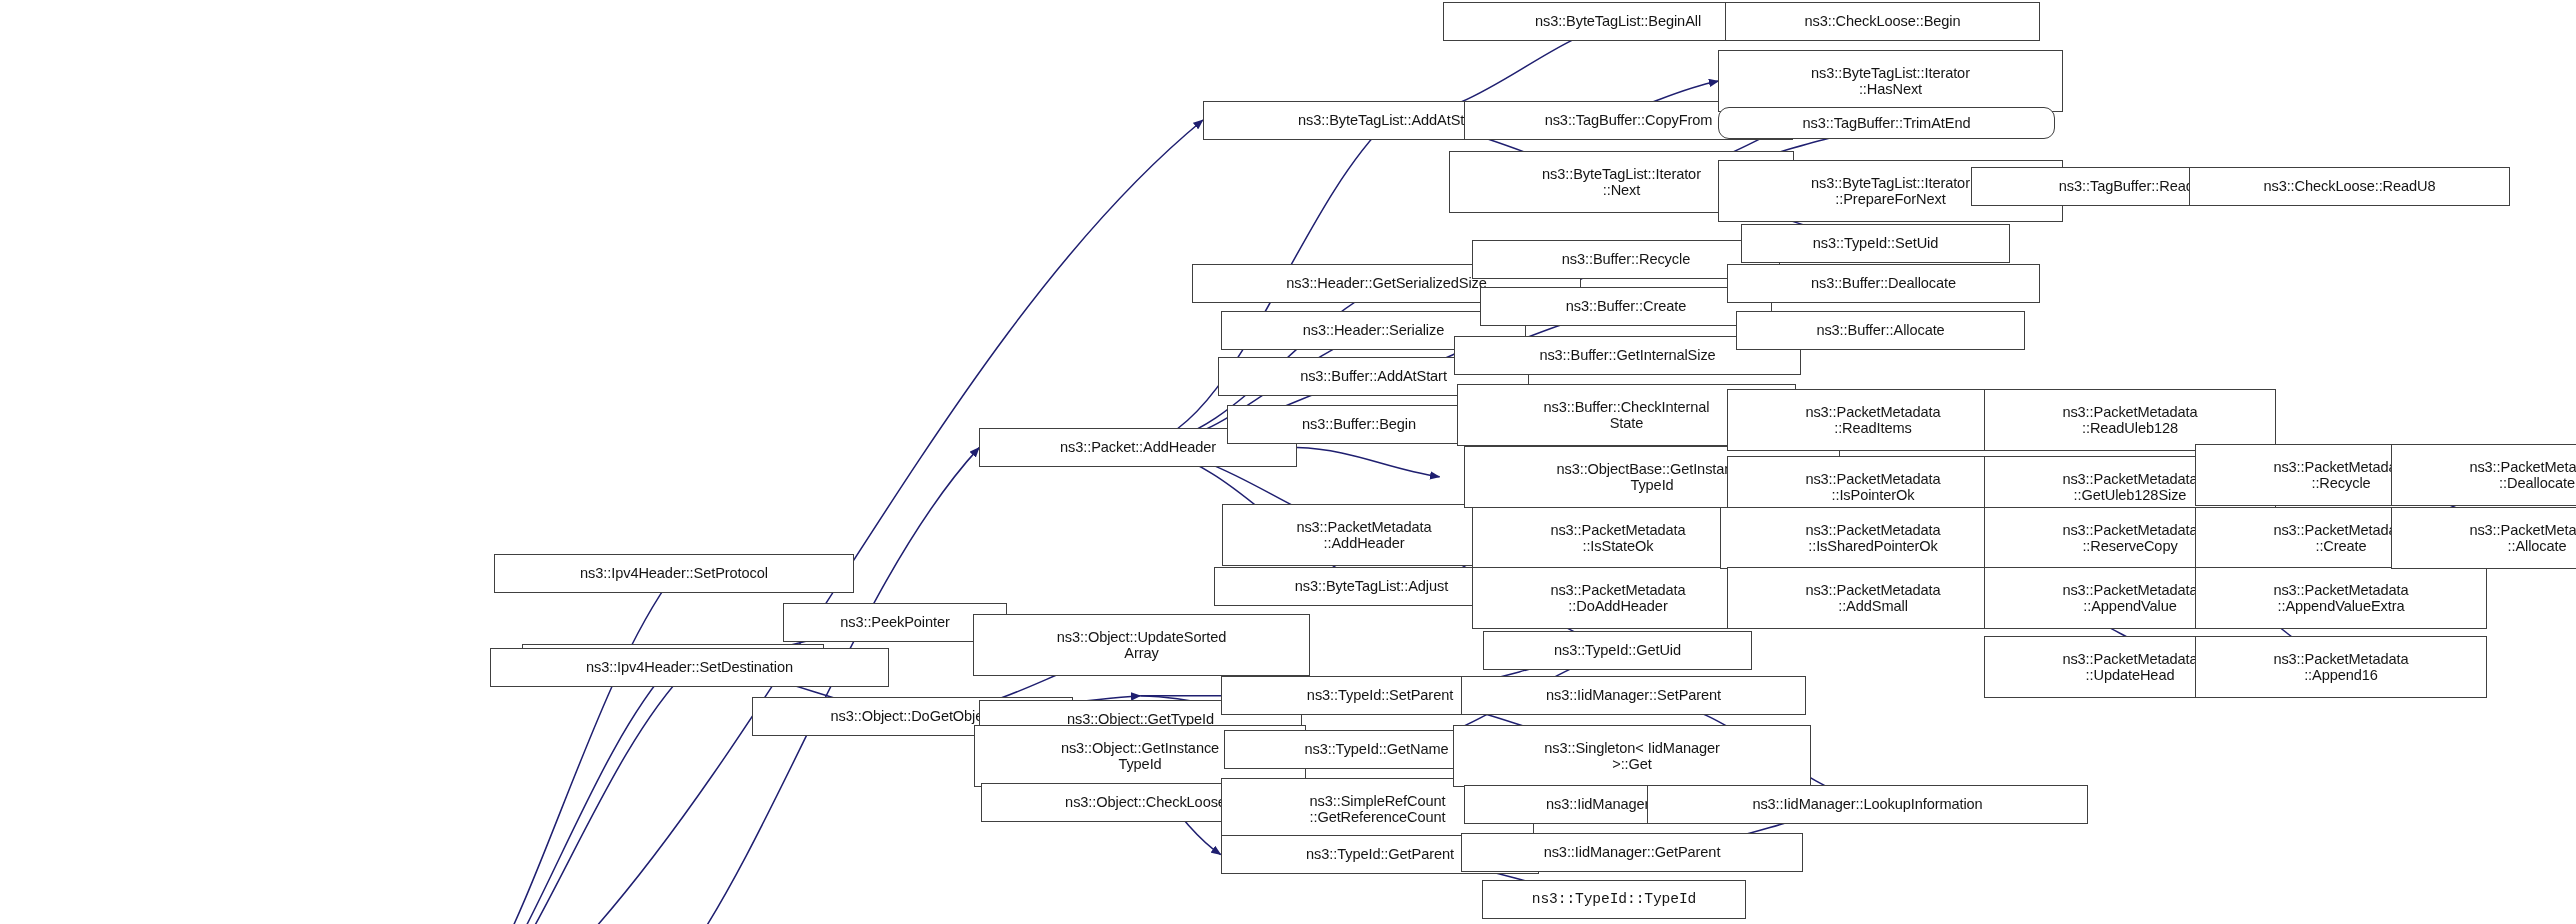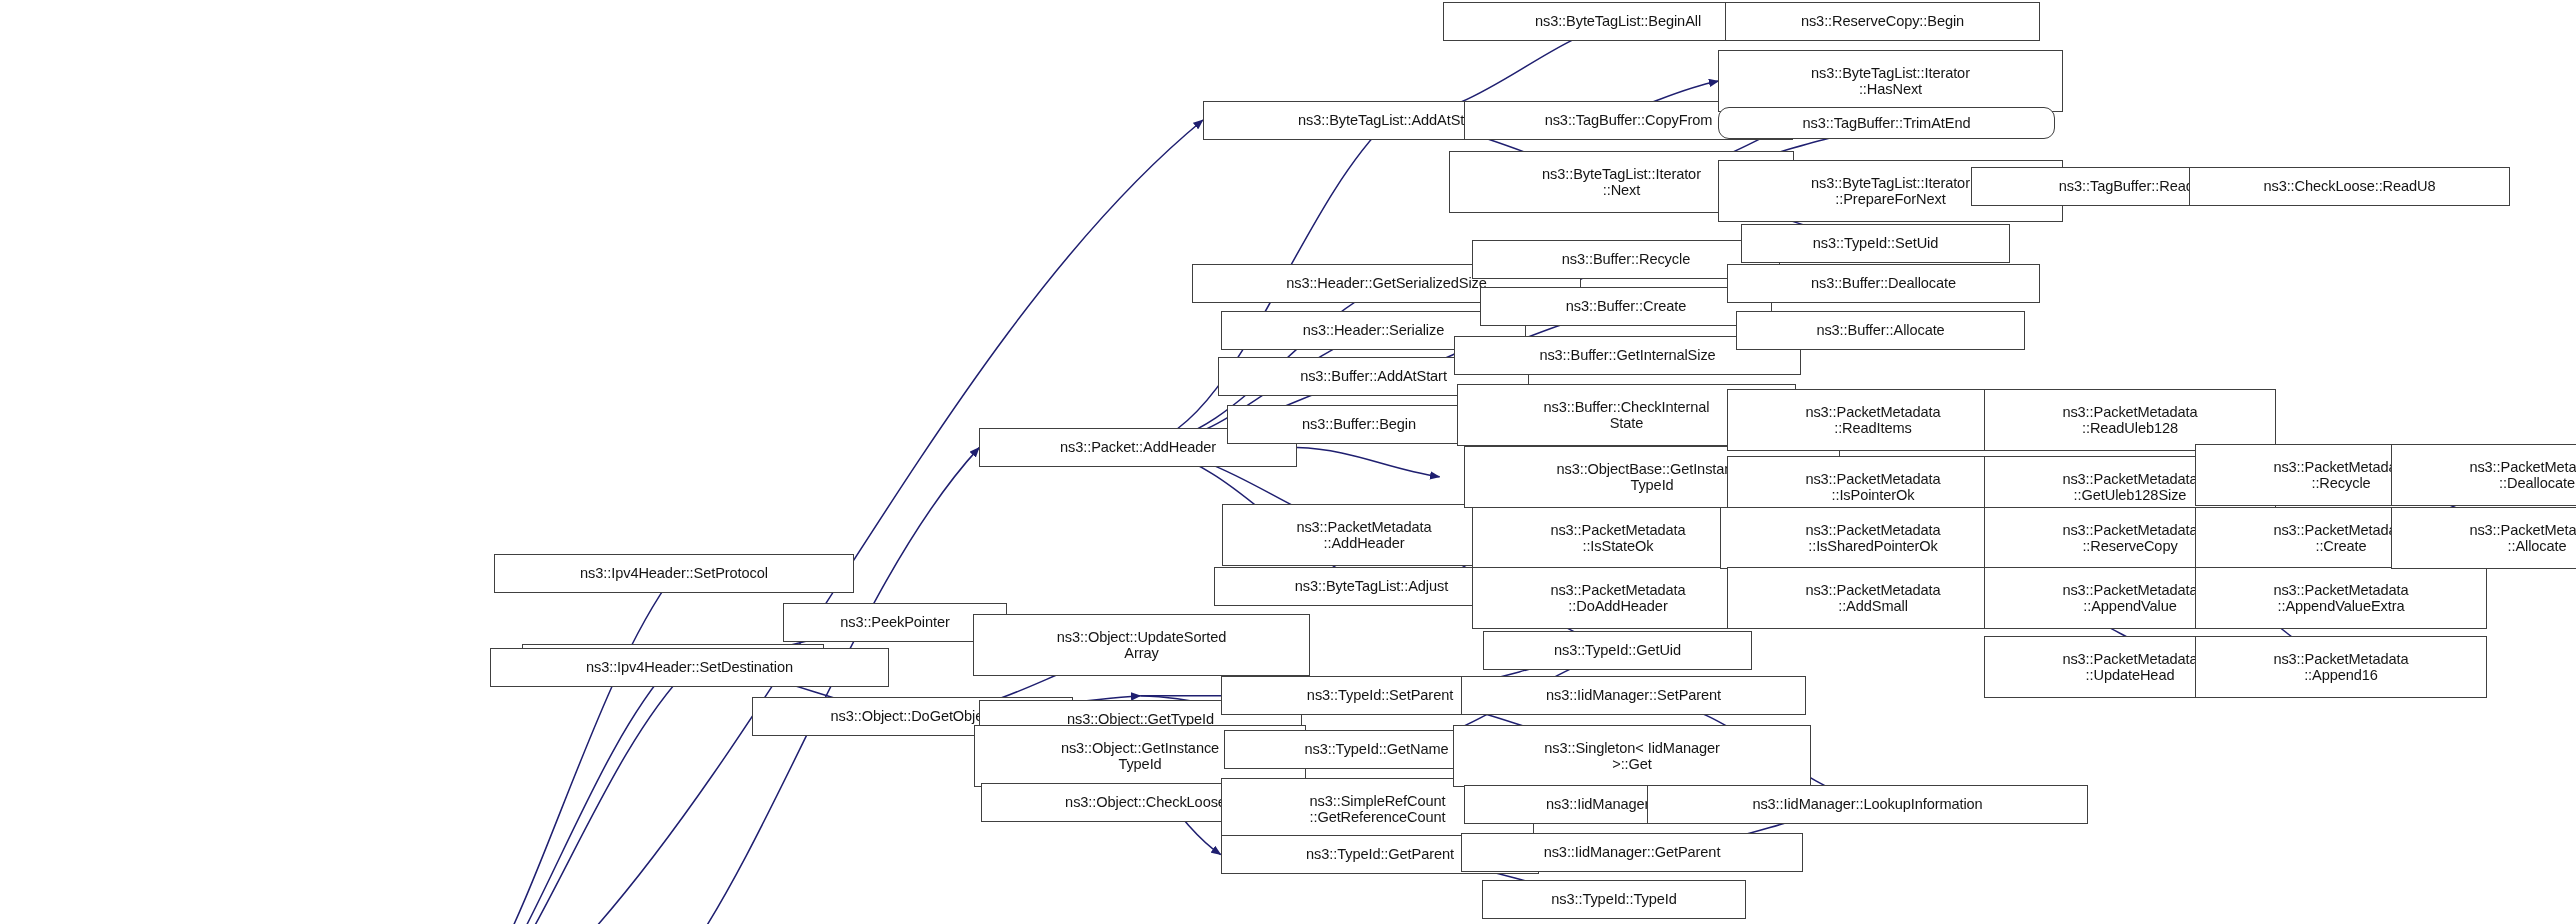--- a/index.html
+++ b/index.html
@@ -179,23 +179,23 @@
       <div class="node" style="left: 1221px; top: 676px; width: 318px; height: 39px;"><span class="node-label">ns3::TypeId::SetParent</span></div>
       <div class="node" style="left: 1224px; top: 730px; width: 305px; height: 39px;"><span class="node-label">ns3::TypeId::GetName</span></div>
       <div class="node" style="left: 1221px; top: 778px; width: 313px; height: 62px;"><span class="node-label">ns3::SimpleRefCount
 ::GetReferenceCount</span></div>
       <div class="node" style="left: 1221px; top: 835px; width: 318px; height: 39px;"><span class="node-label">ns3::TypeId::GetParent</span></div>
       <div class="node" style="left: 1461px; top: 676px; width: 345px; height: 39px;"><span class="node-label">ns3::IidManager::SetParent</span></div>
       <div class="node" style="left: 1453px; top: 725px; width: 358px; height: 62px;"><span class="node-label">ns3::Singleton&lt; IidManager
 &gt;::Get</span></div>
       <div class="node" style="left: 1464px; top: 785px; width: 337px; height: 39px;"><span class="node-label">ns3::IidManager::GetName</span></div>
       <div class="node" style="left: 1461px; top: 833px; width: 342px; height: 39px;"><span class="node-label">ns3::IidManager::GetParent</span></div>
-      <div class="node" style="left: 1482px; top: 880px; width: 264px; height: 39px;"><span class="node-label">ns3::TypeId::TypeId</span></div>
+      <div class="node" style="left: 1482px; top: 880px; width: 264px; height: 39px; font-family: Liberation Mono, monospace;"><span class="node-label">ns3::TypeId::TypeId</span></div>
       <div class="node" style="left: 1647px; top: 785px; width: 441px; height: 39px;"><span class="node-label">ns3::IidManager::LookupInformation</span></div>
-      <div class="node" style="left: 1725px; top: 1.6px; width: 315px; height: 39px;"><span class="node-label">ns3::ReserveCopy::Begin</span></div>
+      <div class="node" style="left: 1725px; top: 1.6px; width: 315px; height: 39px;"><span class="node-label">ns3::CheckLoose::Begin</span></div>
       <div class="node" style="left: 1718px; top: 50px; width: 345px; height: 62px;"><span class="node-label">ns3::ByteTagList::Iterator
 ::HasNext</span></div>
       <div class="node" style="left: 1718px; top: 107px; width: 337px; height: 32px; border-radius: 11px;"><span class="node-label">ns3::TagBuffer::TrimAtEnd</span></div>
       <div class="node" style="left: 1718px; top: 160px; width: 345px; height: 62px;"><span class="node-label">ns3::ByteTagList::Iterator
 ::PrepareForNext</span></div>
       <div class="node" style="left: 1741px; top: 224px; width: 269px; height: 39px;"><span class="node-label">ns3::TypeId::SetUid</span></div>
       <div class="node" style="left: 1971px; top: 167px; width: 337px; height: 39px;"><span class="node-label">ns3::TagBuffer::ReadU32</span></div>
       <div class="node" style="left: 2189px; top: 167px; width: 321px; height: 39px;"><span class="node-label">ns3::CheckLoose::ReadU8</span></div>
       <div class="node" style="left: 1727px; top: 264px; width: 313px; height: 39px;"><span class="node-label">ns3::Buffer::Deallocate</span></div>
       <div class="node" style="left: 1736px; top: 311px; width: 289px; height: 39px;"><span class="node-label">ns3::Buffer::Allocate</span></div>

